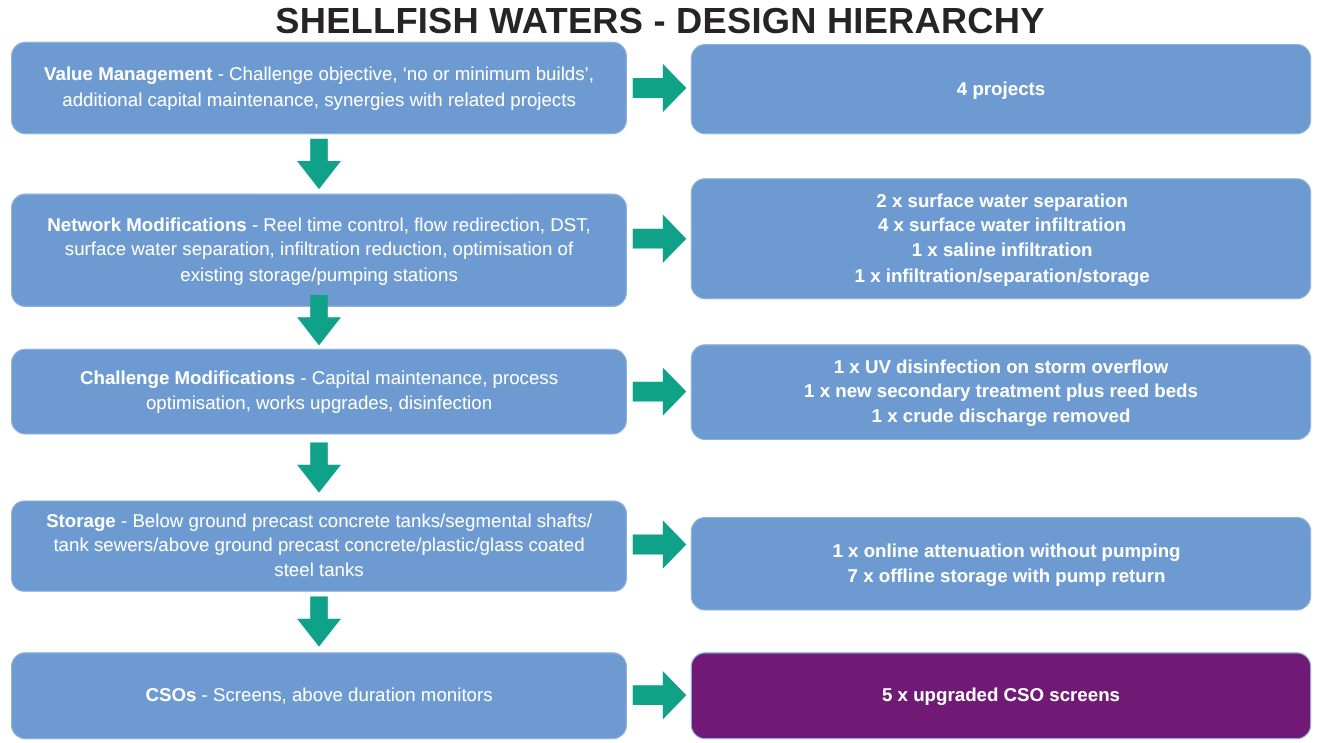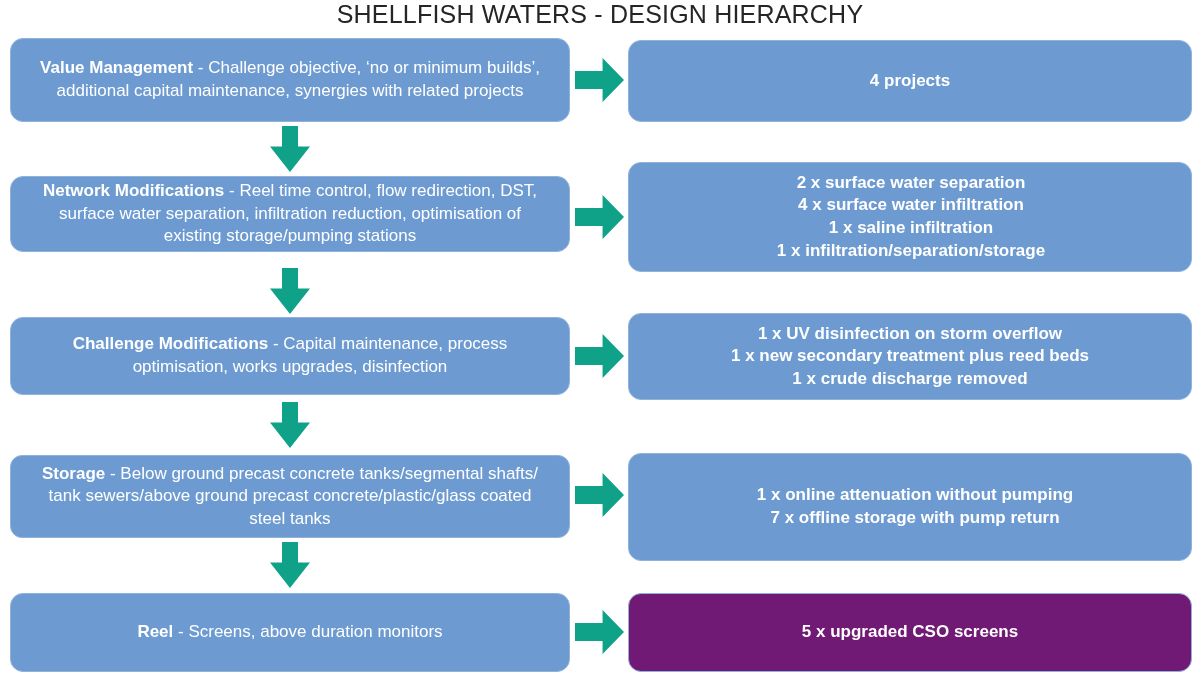--- a/index.html
+++ b/index.html
@@ -6,49 +6,49 @@
   .canvas{
     position:relative;
     width:1200px;height:675px;
     background:#ffffff;
     font-family:"Liberation Sans","DejaVu Sans",sans-serif;
     overflow:hidden;
   }
   .title{
     position:absolute;top:0;left:0;width:1200px;
     text-align:center;
-    font-size:25px;font-weight:normal;
+    font-size:33px;font-weight:bold;
     letter-spacing:0.2px;
     color:#262424;
   }
   .box{
     position:absolute;
     background:#6d9bd1;
     border:1px solid #8fb2dc;
     border-radius:13px;
     color:#ffffff;
     display:flex;align-items:center;justify-content:center;
     text-align:center;
     box-sizing:border-box;
     padding:6px 22px;
   }
   .box p{margin:0;font-size:17px;line-height:1.33;}
   .box b{font-weight:bold;}
   .box.right p{white-space:pre-line;font-weight:bold;}
   .left{left:10px;width:560px;}
   .right{left:628px;width:564px;}
   .lr1{top:38px;height:84px;}
-  .lr2{top:176px;height:76px;}
+  .lr2{top:176px;height:103px;}
   .lr3{top:317px;height:78px;}
   .lr4{top:455px;height:83px;border-radius:12px;}
   .lr5{top:593px;height:79px;}
   .rr1{top:40px;height:82px;}
   .rr2{top:162px;height:110px;}
   .rr3{top:313px;height:87px;}
-  .rr4{top:453px;height:108px;padding-left:32px;}
+  .rr4{top:470px;height:85px;padding-left:32px;}
   .rr5{top:593px;height:79px;}
   .arrow{position:absolute;line-height:0;}
   .arrow svg{display:block;width:100%;height:100%;}
   .a-down{left:270px;width:40px;height:46px;}
   .ad1{top:126px;} .ad2{top:268px;} .ad3{top:402px;} .ad4{top:542px;}
   .a-right{left:575px;width:49px;height:44px;}
   .ar1{top:58px;} .ar2{top:195px;} .ar3{top:334px;} .ar4{top:473px;} .ar5{top:610px;}
 </style>
 </head>
 <body>
@@ -129,21 +129,21 @@
 7 x offline storage with pump return</p>
   </div>
 
   <div class="arrow a-down ad4">
     <svg viewBox="0 0 40 45" preserveAspectRatio="none">
         <polygon points="12,0 28,0 28,20 40,20 20,45 0,20 12,20" fill="#0fa289"></polygon>
       </svg>
   </div>
 
   <div class="box left lr5" style="background: rgb(109, 155, 209); border-color: rgb(143, 178, 220); color: rgb(255, 255, 255);">
-    <p><b>Reel</b><span> - Screens, above duration monitors</span></p>
+    <p><b>CSOs</b><span> - Screens, above duration monitors</span></p>
   </div>
   <div class="arrow a-right ar5">
     <svg viewBox="0 0 48 44" preserveAspectRatio="none">
         <polygon points="0,13 27,13 27,0 48,22 27,44 27,31 0,31" fill="#0fa289"></polygon>
       </svg>
   </div>
   <div class="box right rr5" style="background: #701a75; border-color: rgb(143, 178, 220); color: rgb(255, 255, 255);">
     <p>5 x upgraded CSO screens</p>
   </div>
 

